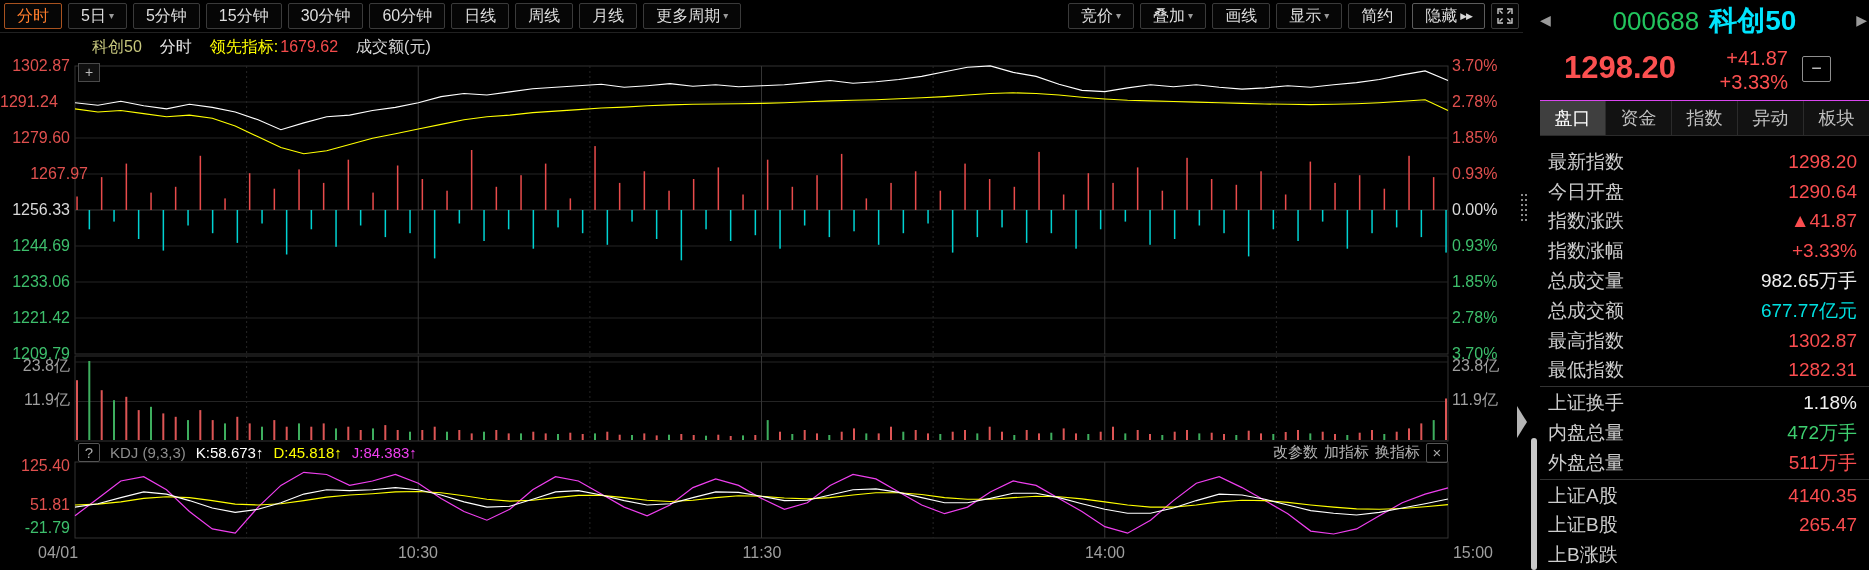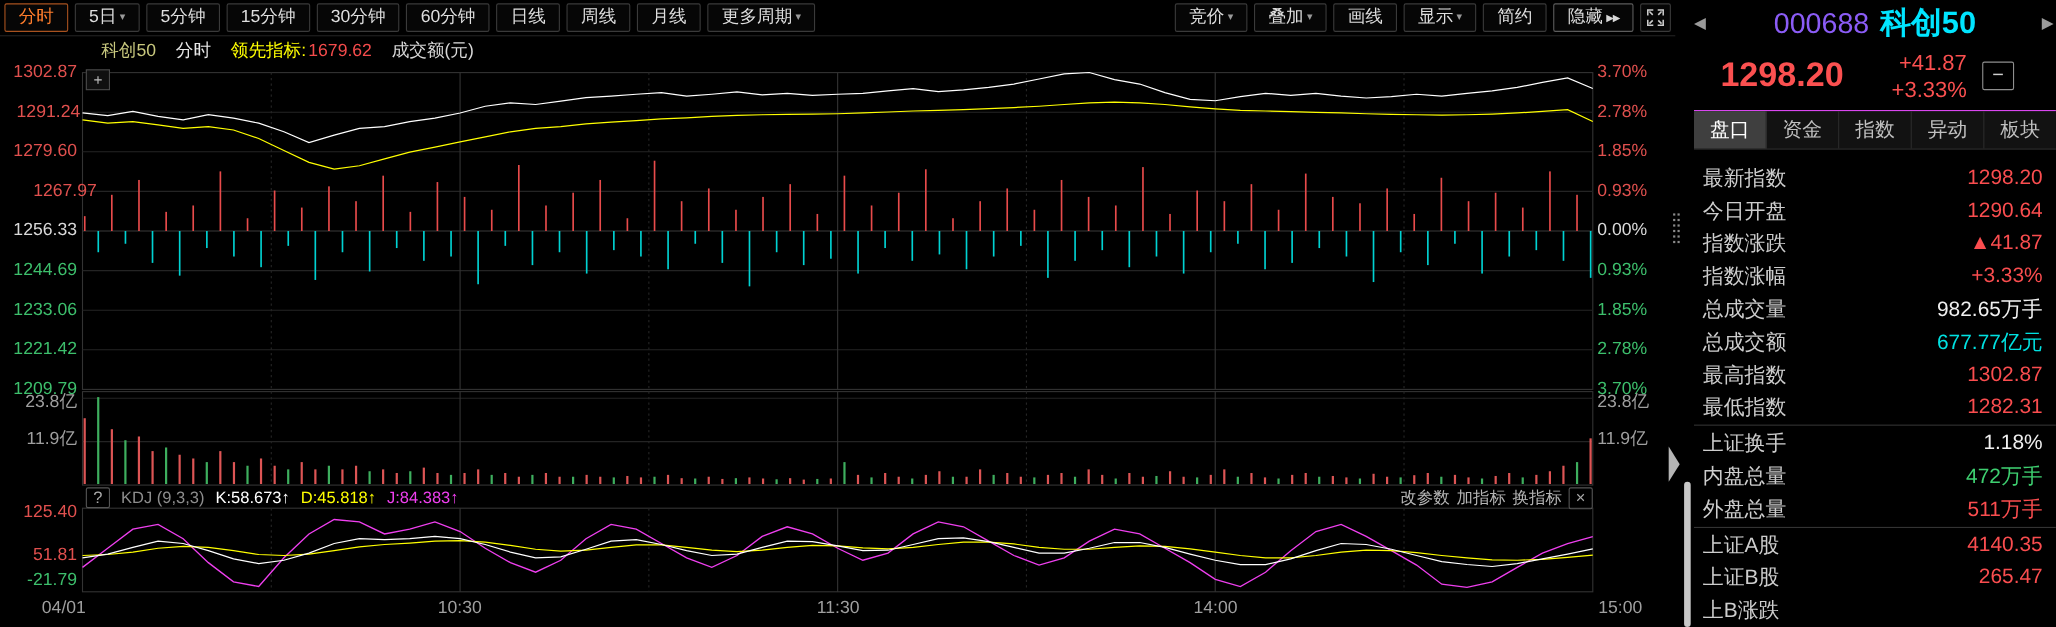--- a/index.html
+++ b/index.html
@@ -46,21 +46,21 @@
         box-shadow:4px 0 #8a8a8a,0 5px #8a8a8a,4px 5px #8a8a8a,0 10px #8a8a8a,4px 10px #8a8a8a,
                    0 15px #8a8a8a,4px 15px #8a8a8a,0 20px #8a8a8a,4px 20px #8a8a8a,0 25px #8a8a8a,4px 25px #8a8a8a;}
   #collapse-arrow{position:absolute;left:9px;top:406px;width:0;height:0;
         border-top:16px solid transparent;border-bottom:16px solid transparent;border-left:10px solid #b5b5b5;}
   #scroll-thumb{position:absolute;left:23px;top:438px;width:6px;height:132px;background:#c8c8c8;border-radius:3px;}
   
   #panel{position:absolute;left:1540px;top:0;width:329px;height:570px;background:#000;}
   .p-header{position:relative;height:42px;display:flex;align-items:center;justify-content:center;gap:10px;}
   .p-arrow{position:absolute;color:#9a9a9a;font-size:14px;top:12px;}
   .p-arrow.prev{left:0px;} .p-arrow.next{right:2px;}
-  .p-code{font-size:26px;color:#8b5cf6;}
+  .p-code{font-size:26px;color:#22c55e;}
   .p-name{font-size:28px;font-weight:bold;color:#00e5ff;}
   .p-price-row{position:relative;height:58px;}
   .p-price{position:absolute;left:24px;top:8px;font-size:31px;font-weight:bold;color:#fb5050;}
   .p-chg{position:absolute;left:158px;top:4px;font-size:20px;color:#fb5050;line-height:24px;text-align:right;width:90px;}
   .p-min-btn{position:absolute;right:38px;top:14px;width:27px;height:24px;border:1px solid #8f8f8f;border-radius:2px;
              color:#cfcfcf;font-size:18px;line-height:22px;text-align:center;}
   .p-tabs{display:flex;height:34px;border-top:1px solid #d946ef;border-bottom:1px solid #2b2b2b;background:#121212;}
   .p-tab{flex:1;text-align:center;line-height:34px;font-size:18px;color:#c0c0c0;border-right:1px solid #2b2b2b;cursor:default;}
   .p-tab:last-child{border-right:none;}
   .p-tab.active{background:#3f3f3f;color:#ffffff;}
@@ -414,21 +414,21 @@
     <span class="ch-name">科创50</span>
     <span class="ch-period">分时</span>
     <span class="ch-leading"><span>领先指标:</span><b>1679.62</b></span>
     <span class="ch-turnover">成交额(元)</span>
   </div>
 
   <div id="plus-box">+</div>
 
   <div id="labels">
       <div class="axis-label ax-red" style="left: 0px; width: 70px; text-align: right; top: 56px;">1302.87</div>
-      <div class="axis-label ax-red" style="left: 9px; width: 70px; text-align: center; top: 92px;">1291.24</div>
+      <div class="axis-label ax-red" style="left: 0px; width: 70px; text-align: left; top: 92px;">1291.24</div>
       <div class="axis-label ax-red" style="left: 0px; width: 70px; text-align: right; top: 128px;">1279.60</div>
       <div class="axis-label ax-red" style="left: 18px; width: 70px; text-align: right; top: 164px;">1267.97</div>
       <div class="axis-label ax-white" style="left: 0px; width: 70px; text-align: right; top: 200px;">1256.33</div>
       <div class="axis-label ax-green" style="left: 0px; width: 70px; text-align: right; top: 236px;">1244.69</div>
       <div class="axis-label ax-green" style="left: 0px; width: 70px; text-align: right; top: 272px;">1233.06</div>
       <div class="axis-label ax-green" style="left: 0px; width: 70px; text-align: right; top: 308px;">1221.42</div>
       <div class="axis-label ax-green" style="left: 0px; width: 70px; text-align: right; top: 344px;">1209.79</div>
       <div class="axis-label ax-red" style="left: 1452px; width: 70px; text-align: left; top: 56px;">3.70%</div>
       <div class="axis-label ax-red" style="left: 1452px; width: 70px; text-align: left; top: 92px;">2.78%</div>
       <div class="axis-label ax-red" style="left: 1452px; width: 70px; text-align: left; top: 128px;">1.85%</div>

